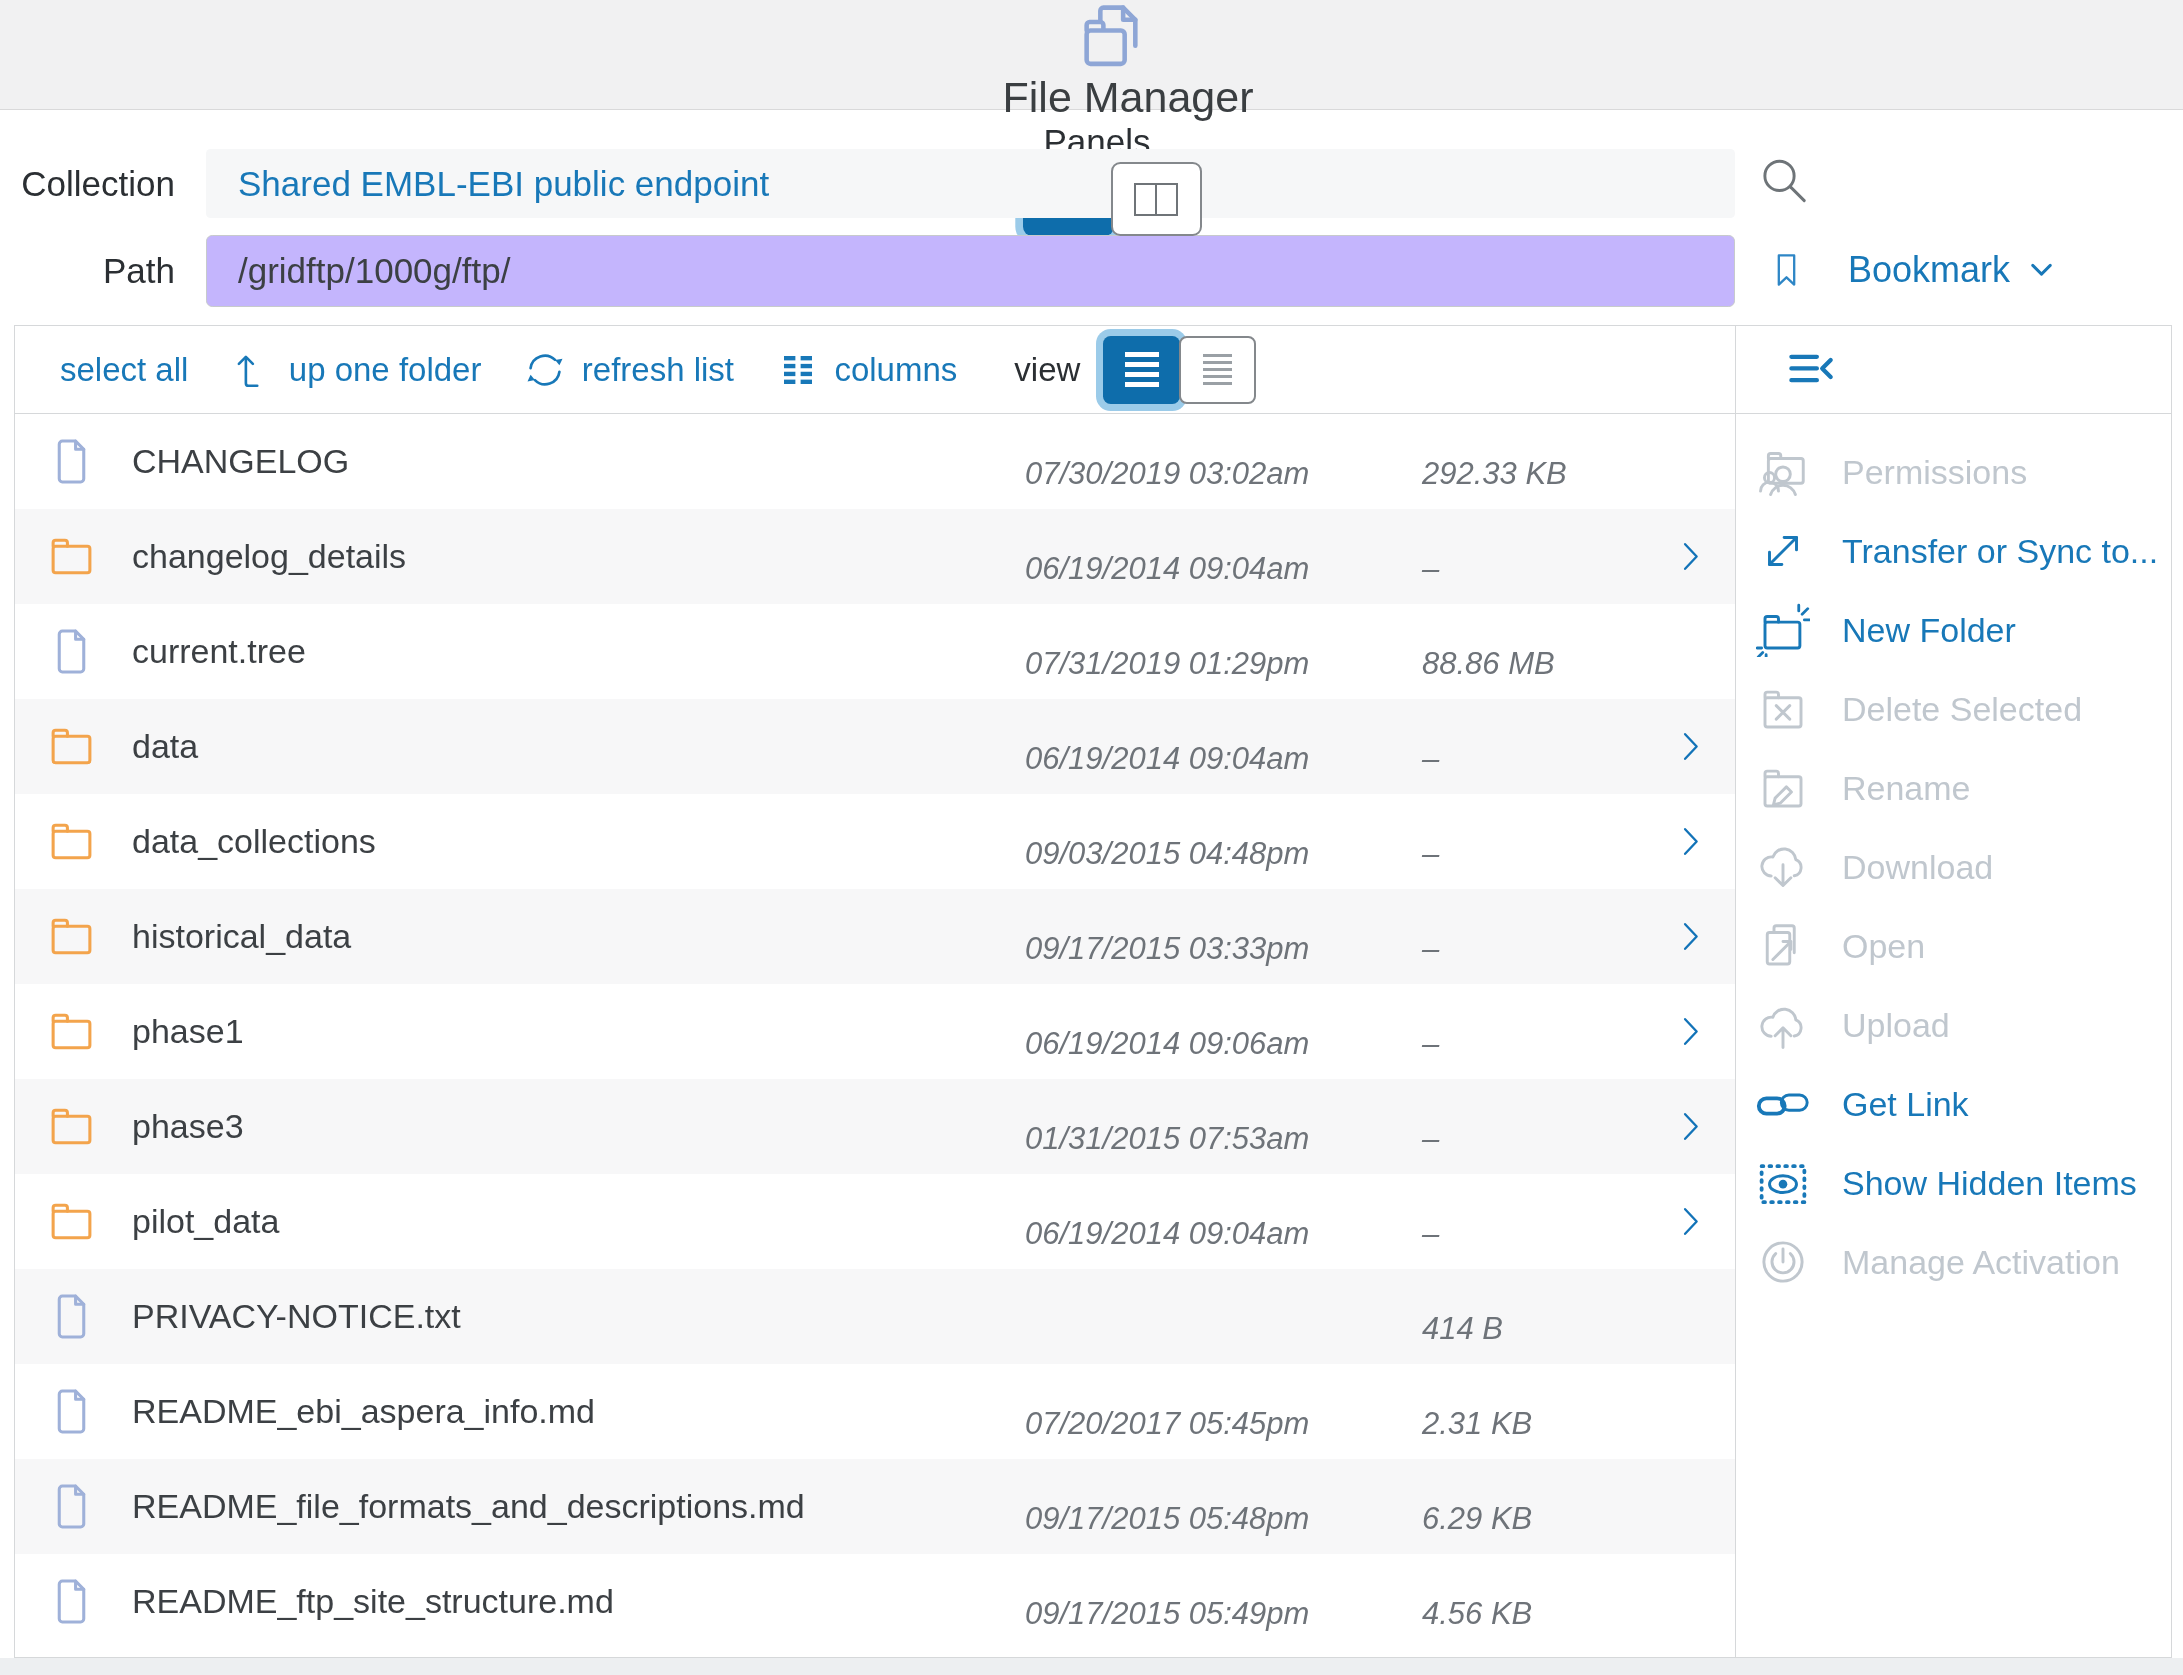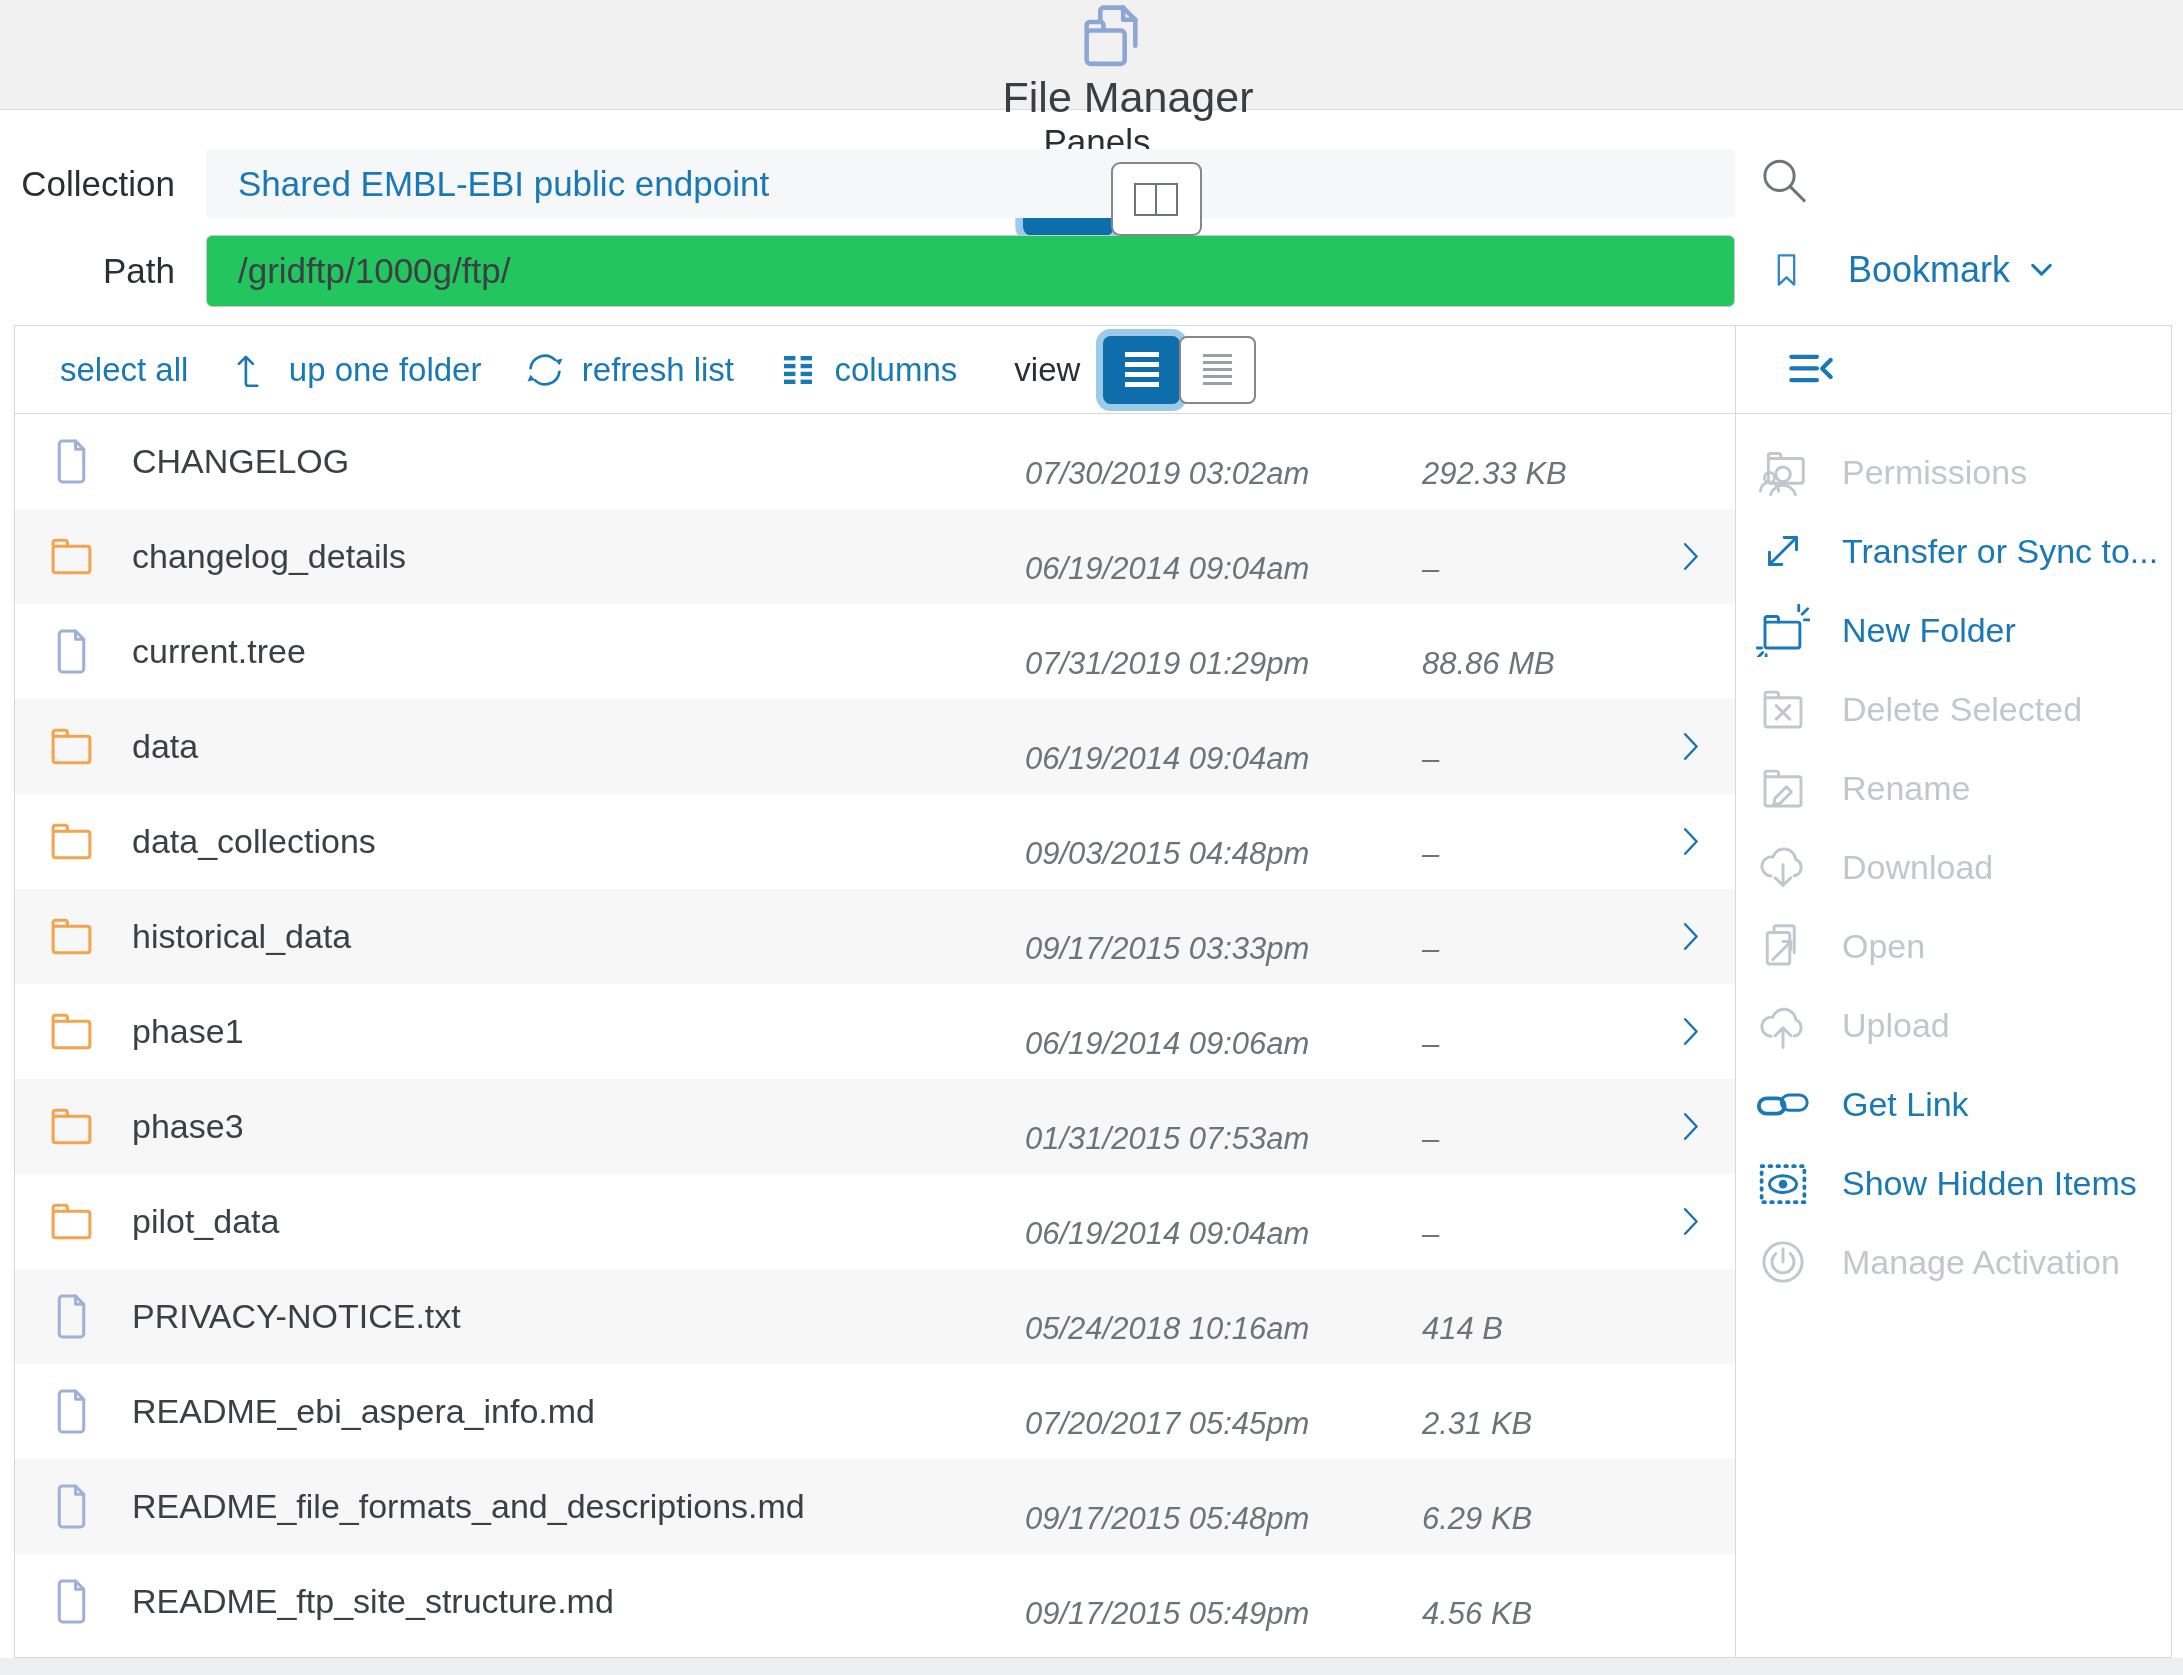--- a/index.html
+++ b/index.html
@@ -32,21 +32,21 @@
   
   .form-label { position:absolute; left:0; width:175px; display:flex; align-items:center; justify-content:flex-end; font-size:35px; color:#2b2f33; }
   .lbl-collection { top:149px; height:69px; }
   .field-collection { position:absolute; left:206px; top:149px; width:1529px; height:69px;
     background:#f6f7f8; border-radius:4.6px; display:flex; align-items:center;
     padding-left:32px; box-sizing:border-box; font-size:35px; color:var(--accent,#1878b8); cursor:pointer; }
   .search-btn { position:absolute; left:1757px; top:152px; width:54px; height:59px; color:#6e7478; cursor:pointer; }
   .search-btn svg { width:54px; height:59px; stroke-width:2.6; }
   .lbl-path { top:235px; height:72px; }
   .input-path { position:absolute; left:206px; top:235px; width:1529px; height:72px;
-    background:#22c55e; border:1.5px solid #c7cacc; border-radius:6.2px; box-sizing:border-box;
+    background:#c4b5fd; border:1.5px solid #c7cacc; border-radius:6.2px; box-sizing:border-box;
     font-family:inherit; font-size:35px; color:#3c4044; padding:0 0 0 31px; outline:none; }
   .bookmark-link { position:absolute; left:1768px; top:240px; display:flex; align-items:center; cursor:pointer; }
   .bookmark-link svg.bm { width:37px; height:60px; color:#2e86c6; }
   .bookmark-link .lbl { font-size:36px; color:var(--accent,#1878b8); margin-left:43px; }
   .bookmark-link svg.caret { width:35px; height:35px; color:var(--accent,#1878b8); margin-left:14px; stroke-width:4; }
 
   
   .panel { position:absolute; left:14px; top:325px; width:2158px; height:1333px;
     border:1.5px solid var(--border,#d6d8da); box-sizing:border-box; background:#fff; display:flex; }
   .browser { width:1720px; display:flex; flex-direction:column; }
@@ -395,21 +395,20 @@
     <svg class="icon row-chevron" viewBox="0 0 48 48" width="37" height="37">
               <use href="#sym-chevron"></use>
             </svg>
   </div>
           <div class="file-row">
 
     <svg class="icon row-icon file" viewBox="0 0 64 64" width="49" height="49">
               <use href="#sym-file"></use>
             </svg>
     <span class="f-name">PRIVACY-NOTICE.txt</span>
-    <span class="f-date">05/24/2018 10:16am</span>
     <span class="f-size">414 B</span>
 
   </div>
           <div class="file-row">
 
     <svg class="icon row-icon file" viewBox="0 0 64 64" width="49" height="49">
               <use href="#sym-file"></use>
             </svg>
     <span class="f-name">README_ebi_aspera_info.md</span>
     <span class="f-date">07/20/2017 05:45pm</span>

